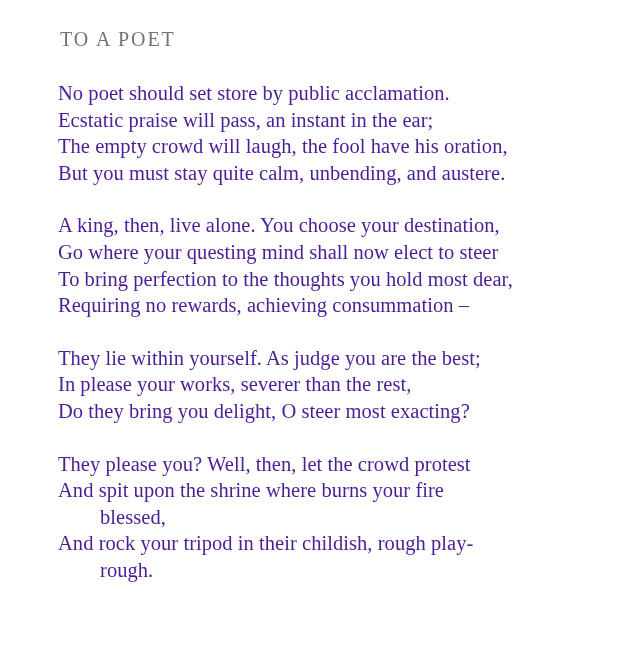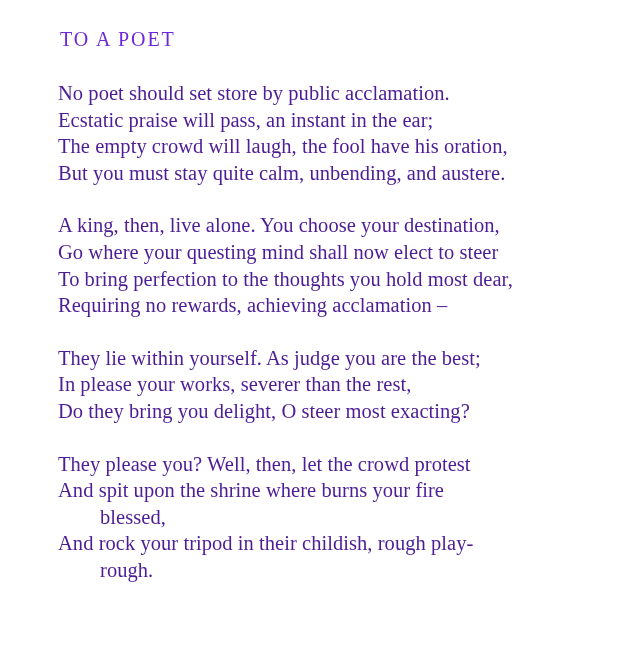--- a/index.html
+++ b/index.html
@@ -29,21 +29,21 @@
     top: 26px;
     width: 540px;
   }
   .poem-title {
     font-size: 20px;
     line-height: 26px;
     letter-spacing: 1.9px;
     font-weight: 400;
     margin: 0 0 0 2px;
     white-space: nowrap;
-    color: #6d28d9;
+    color: #737373;
   }
   .stanzas {
     margin-top: 28px;
   }
   .stanza {
     margin: 0 0 26px 0;
   }
   .stanza:last-child {
     margin-bottom: 0;
   }
@@ -68,21 +68,21 @@
         <div class="stanza">
           <div class="line">No poet should set store by public acclamation.</div>
           <div class="line">Ecstatic praise will pass, an instant in the ear;</div>
           <div class="line">The empty crowd will laugh, the fool have his oration,</div>
           <div class="line">But you must stay quite calm, unbending, and austere.</div>
         </div>
         <div class="stanza">
           <div class="line">A king, then, live alone. You choose your destination,</div>
           <div class="line">Go where your questing mind shall now elect to steer</div>
           <div class="line">To bring perfection to the thoughts you hold most dear,</div>
-          <div class="line">Requiring no rewards, achieving acclamation –</div>
+          <div class="line">Requiring no rewards, achieving consummation –</div>
         </div>
         <div class="stanza">
           <div class="line">They lie within yourself. As judge you are the best;</div>
           <div class="line">In please your works, severer than the rest,</div>
           <div class="line">Do they bring you delight, O steer most exacting?</div>
         </div>
         <div class="stanza">
           <div class="line">They please you? Well, then, let the crowd protest</div>
           <div class="line">And spit upon the shrine where burns your fire</div>
           <div class="line indent">blessed,</div>

